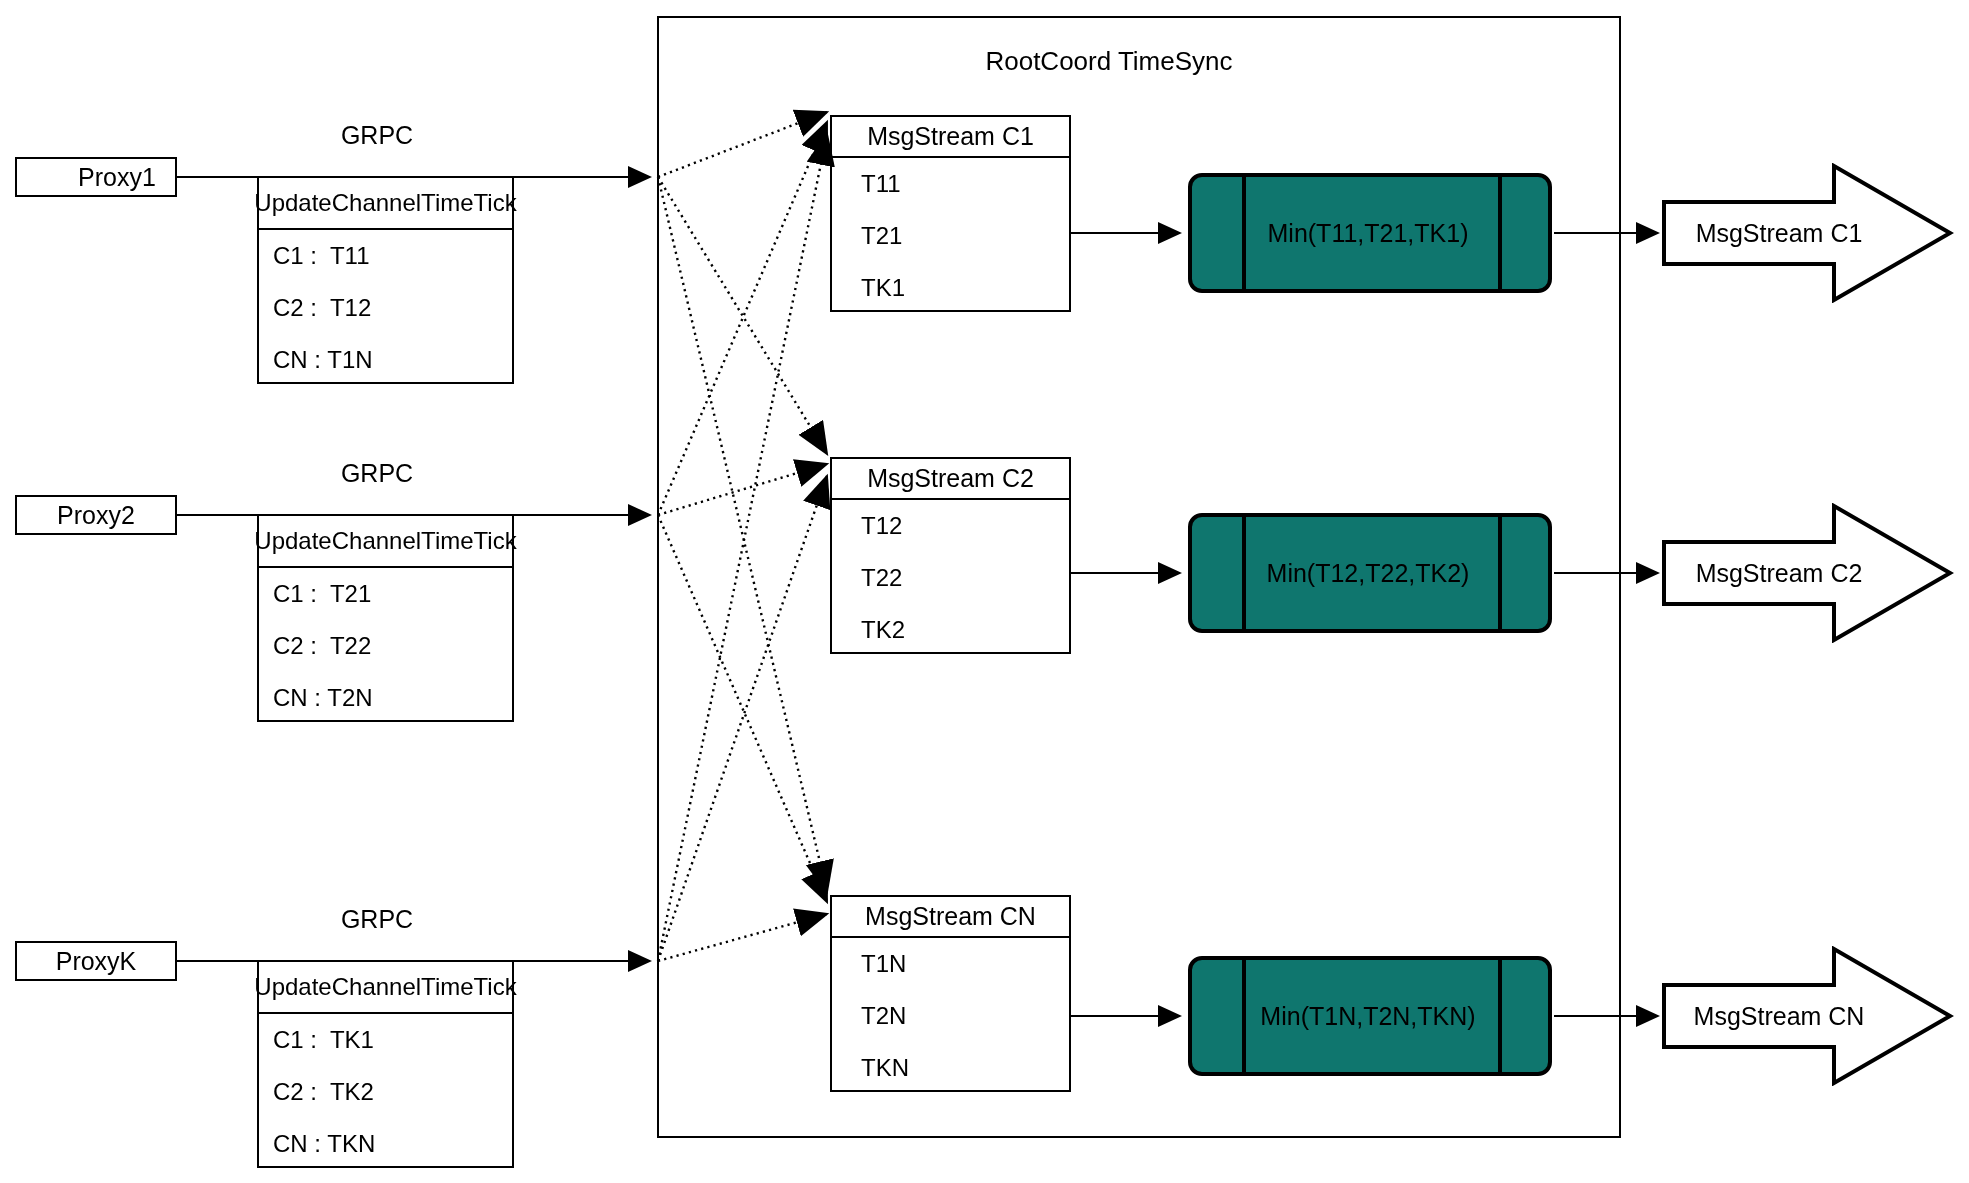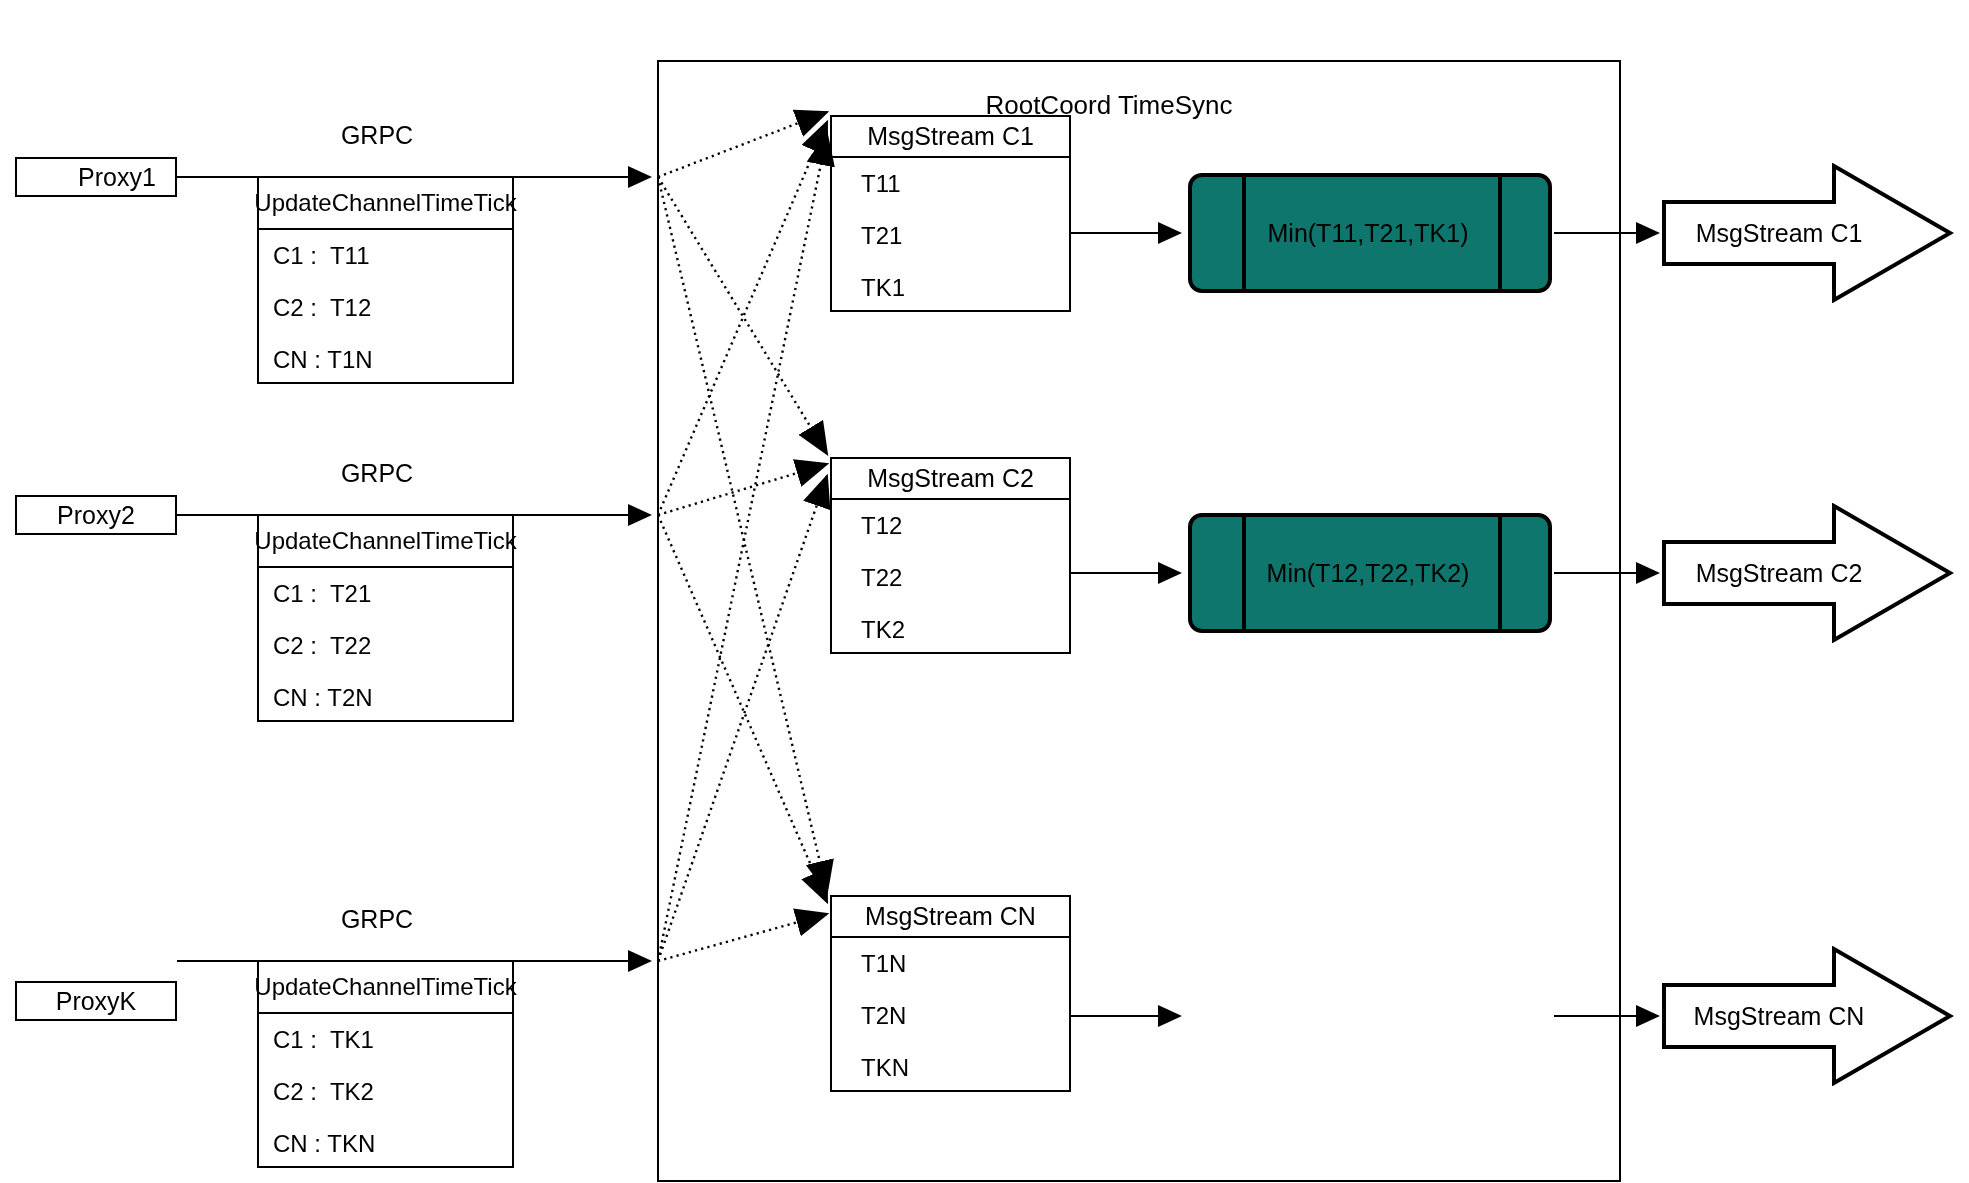--- a/index.html
+++ b/index.html
@@ -31,21 +31,21 @@
   .outarrow{position:absolute;width:292px;height:140px;}
   .outarrow .arrowlabel{position:absolute;left:12px;top:39px;width:210px;height:62px;
     display:flex;align-items:center;justify-content:center;font-size:25px;}
   .wires{position:absolute;left:0;top:0;pointer-events:none;}
 </style>
 </head>
 <body>
 
 <div class="canvas">
 
-  <div class="bigbox" style="left:657px;top:16px;width:960px;height:1118px;margin-top:44px;">
+  <div class="bigbox" style="left:657px;top:16px;width:960px;height:1118px;">
     <div class="bigbox-title">RootCoord TimeSync</div>
   </div>
 
   <div class="proxy" style="left:15px;top:157px;padding-left:42px;">
     <span>Proxy1</span>
   </div>
   <div class="grpc" style="left:257px;top:118px;">GRPC</div>
   <div class="tbl uctt" style="left:257px;top:176px;">
     <div class="hdr">UpdateChannelTimeTick</div>
     <div class="row">C1 :  T11</div>
@@ -91,35 +91,40 @@
     <div class="bar r"></div>
     <div class="minlabel">Min(T12,T22,TK2)</div>
   </div>
   <div class="outarrow" style="left:1662px;top:503px;">
     <svg width="292" height="140">
       <polygon points="2,39 172,39 172,3 288,70 172,137 172,101 2,101" fill="#ffffff" stroke="#000000" stroke-width="4"></polygon>
     </svg>
     <div class="arrowlabel">MsgStream C2</div>
   </div>
 
-  <div class="proxy" style="left:15px;top:981px;">
+  <div class="proxy" style="left:15px;top:941px;">
     <span>ProxyK</span>
   </div>
   <div class="grpc" style="left:257px;top:902px;">GRPC</div>
   <div class="tbl uctt" style="left:257px;top:960px;">
     <div class="hdr">UpdateChannelTimeTick</div>
     <div class="row">C1 :  TK1</div>
     <div class="row">C2 :  TK2</div>
     <div class="row">CN : TKN</div>
   </div>
   <div class="tbl mst" style="left:830px;top:895px;">
     <div class="hdr">MsgStream CN</div>
     <div class="row">T1N</div>
     <div class="row">T2N</div>
     <div class="row">TKN</div>
+  </div>
+  <div class="minbox" style="left:1188px;top:956px;">
+    <div class="bar l"></div>
+    <div class="bar r"></div>
+    <div class="minlabel">Min(T1N,T2N,TKN)</div>
   </div>
   <div class="outarrow" style="left:1662px;top:946px;">
     <svg width="292" height="140">
       <polygon points="2,39 172,39 172,3 288,70 172,137 172,101 2,101" fill="#ffffff" stroke="#000000" stroke-width="4"></polygon>
     </svg>
     <div class="arrowlabel">MsgStream CN</div>
   </div>
 
   <svg class="wires" width="1969" height="1183">
     <defs>

